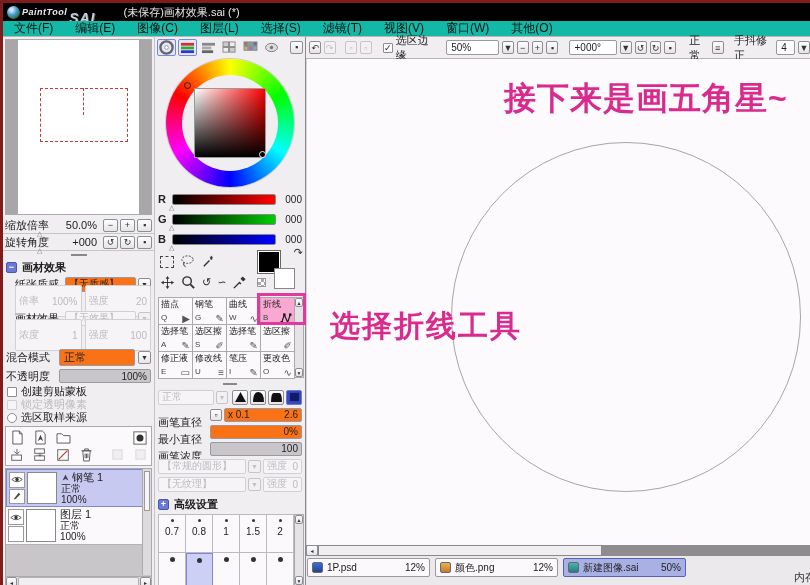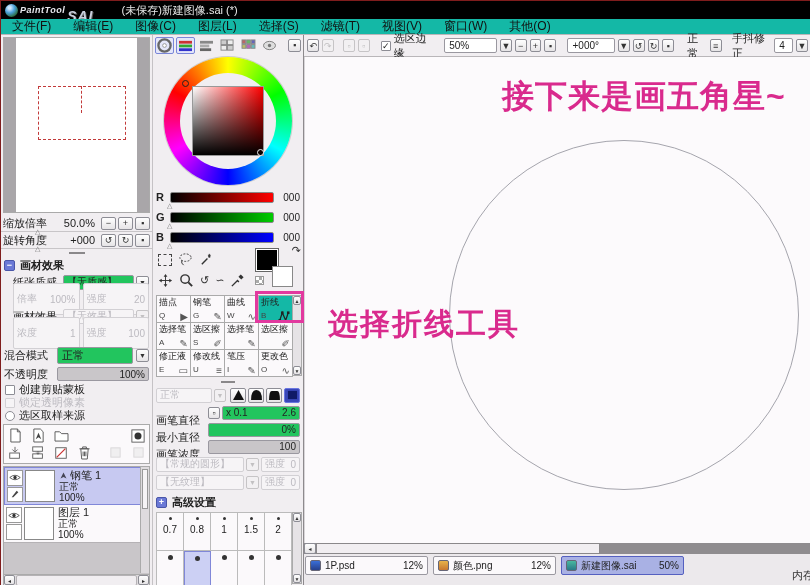--- a/index.html
+++ b/index.html
@@ -2,21 +2,21 @@
 <html><head>
 <meta charset="utf-8">
 <style>
   * { box-sizing: border-box; margin: 0; padding: 0; }
   html,body { width: 810px; height: 585px; overflow: hidden; }
   body {
     font-family: "Liberation Sans", "DejaVu Sans", sans-serif;
     background: #f1eef1; color: #222; position: relative;
     font-size: 11px;
   }
-  .app { position: absolute; inset: 0; border: 1px solid #7f1d1d; }
+  .app { position: absolute; inset: 0; border: 3px solid #7f1d1d; }
 
   
   .titlebar { position: absolute; left:0; top:0; width:810px; height:18px;
     background:#000; display:flex; align-items:center; padding:0 4px; }
   .logo-ball { width:13px; height:13px; border-radius:50%;
     background: radial-gradient(circle at 35% 30%, #cfe8ff 10%, #4aa0d8 40%, #2a6a38 75%, #123); margin-right:2px; }
   .logo-paint { color:#e8e8ee; font-style:italic; font-weight:bold; font-size:9px; letter-spacing:.5px; }
   .logo-sai { color:#c9cfdd; font-style:italic; font-weight:bold; font-size:14px; margin-left:2px;
     text-shadow:1px 1px 0 #555; letter-spacing:1px;margin-top:12px; }
   .win-title { color:#e9e9e9; font-size:11px; margin-left:28px; }
@@ -24,21 +24,21 @@
   
   .menubar { position:absolute; left:0; top:18px; width:810px; height:16px;
     background:#14b8a6; border-bottom:1px solid #b9b6b9; display:flex; align-items:center; }
   .menu-item { padding:0 11px; font-size:12px; color:#111; }
 
   
   .btn { border:1px solid #8d8d95; background:linear-gradient(#fefefe,#e6e4e6);
     border-radius:2px; display:inline-flex; align-items:center; justify-content:center;
     font-size:9px; color:#333; }
   .btn.disabled { color:#c2c0c2; border-color:#c6c4c6; background:#f2f0f2; }
-  .box { background:#22c55e; border:1px solid #9a98a0; border-radius:2px; }
+  .box { background:#f97316; border:1px solid #9a98a0; border-radius:2px; }
   .grayed { color:#bcbac0 !important; border-color:#d2d0d4 !important; background:#f6f4f6 !important; }
   .ddbtn { width:13px; height:13px; font-size:7px; }
   .tri-marker { position:absolute; font-size:7px; color:#777; line-height:6px; }
 
   
   .left-panel { position:absolute; left:0; top:34px; width:152px; height:551px;
     background:#f1eef1; border-right:1px solid #c5c2c5; display:flex; flex-direction:column; }
   .navigator { height:176px; margin:2px; background:#fff; border:1px solid #aaa; position:relative; }
   .nav-bar { position:absolute; top:0; bottom:0; width:12px; background:#a9a6a9; }
   .nav-bar.l { left:0; } .nav-bar.r { right:0; }
@@ -135,21 +135,21 @@
   .swap-arrow { position:absolute; right:-2px; top:-4px; font-size:11px; color:#333; }
   .checker { position:absolute; left:0; top:28px; width:9px; height:9px;
     background-image:linear-gradient(45deg,#aaa 25%,transparent 25%,transparent 75%,#aaa 75%),
       linear-gradient(45deg,#aaa 25%,#fff 25%,#fff 75%,#aaa 75%);
     background-size:6px 6px; background-position:0 0,3px 3px; border:1px solid #999; }
   .tool-grid-wrap { position:relative; padding:2px 0 0 3px; }
   .tool-grid { display:grid; grid-template-columns:repeat(4,34px); grid-auto-rows:27px;
     border-top:1px solid #aaa; border-left:1px solid #aaa; width:137px; background:#fbf9fb; }
   .tool-cell { border-right:1px solid #aaa; border-bottom:1px solid #aaa; font-size:9px;
     padding:1px 1px 0 2px; line-height:10px; overflow:hidden; position:relative; background:#fbf9fb; }
-  .tool-cell.sel { background:#14b8a6; }
+  .tool-cell.sel { background:#f9a8d4; }
   .tool-cell .key { position:absolute; left:2px; bottom:1px; font-size:8px; color:#444; }
   .tool-cell .glyph { position:absolute; right:2px; bottom:0; font-size:10px; color:#555; }
   .pink-box { position:absolute; left:102px; top:-2px; width:49px; height:32px;
     border:3px solid #e2399f; pointer-events:none; z-index:5; }
   .slim-scroll { position:absolute; right:1px; top:2px; width:10px; height:81px;
     background:#e6e3e6; border:1px solid #aaa; display:flex; flex-direction:column; justify-content:space-between; }
   .slim-scroll .btn { width:8px; height:9px; font-size:5px; }
   .handle-row { height:9px; display:flex; align-items:center; justify-content:center; }
   .handle-row span { width:14px; border-top:2px solid #8a888a; }
   .mode-row { display:flex; align-items:center; height:18px; padding:0 3px; gap:2px; }
@@ -215,21 +215,21 @@
 </style>
 </head>
 <body>
 
 <div class="app">
 
   <div class="titlebar">
     <div class="logo-ball"></div>
     <span class="logo-paint">PaintTool</span>
     <span class="logo-sai">SAI</span>
-    <span class="win-title">(未保存)新建图像.sai (*)</span>
+    <span class="win-title">(未保存)画材效果.sai (*)</span>
   </div>
 
   <div class="menubar">
     <span class="menu-item">文件(F)</span>
     <span class="menu-item">编辑(E)</span>
     <span class="menu-item">图像(C)</span>
     <span class="menu-item">图层(L)</span>
     <span class="menu-item">选择(S)</span>
     <span class="menu-item">滤镜(T)</span>
     <span class="menu-item">视图(V)</span>

